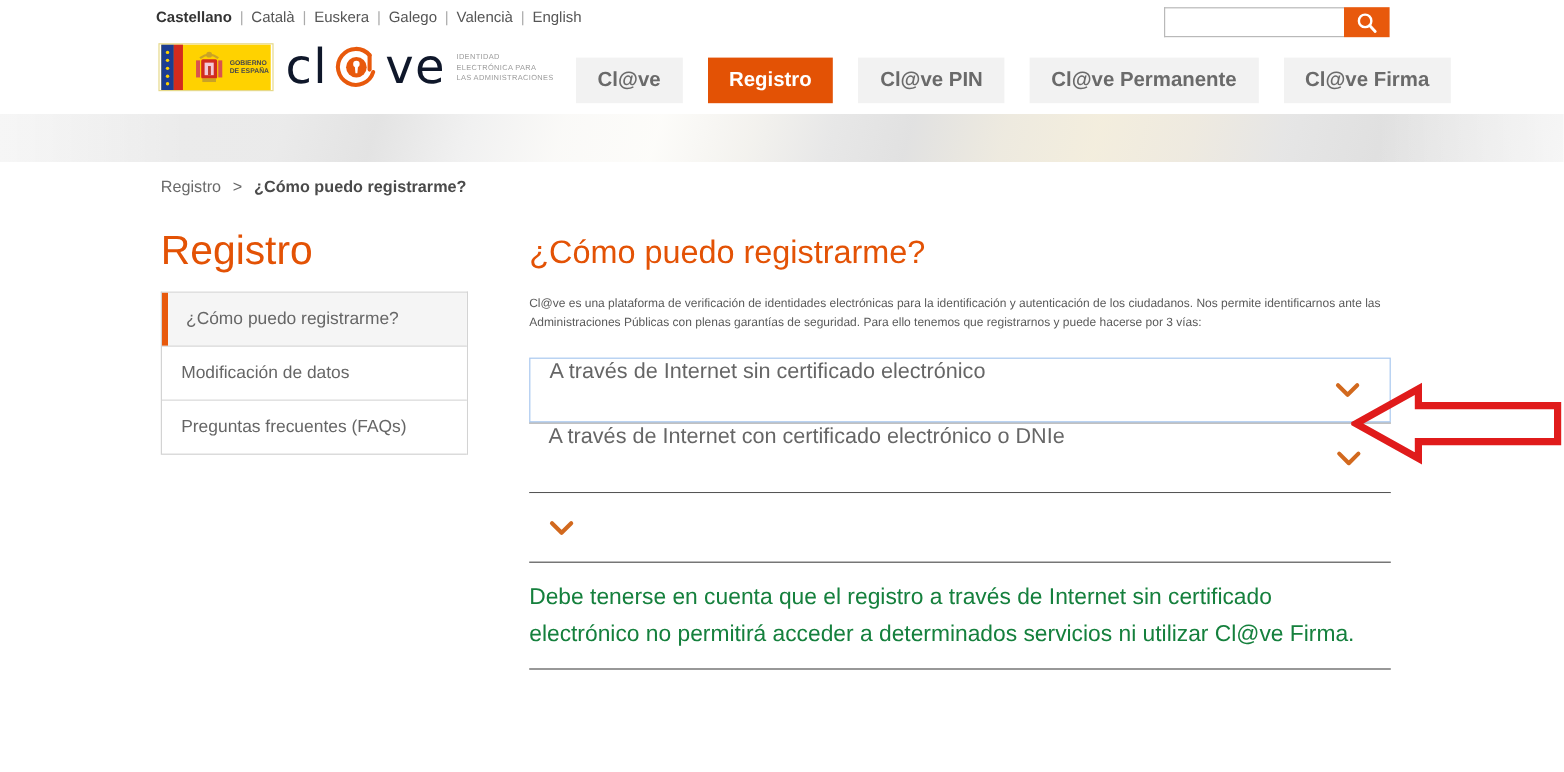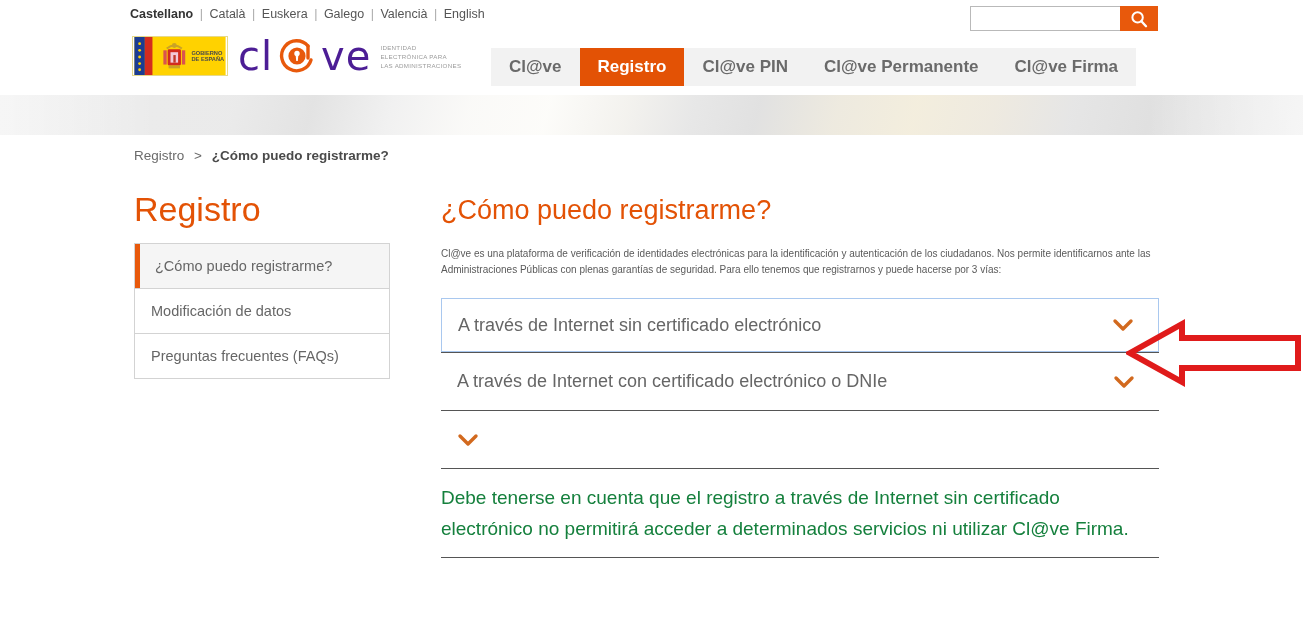--- a/index.html
+++ b/index.html
@@ -42,31 +42,31 @@
   }
 
   
   .logo-block { position: absolute; left: 132px; top: 34px; display: flex; align-items: center; }
   .flag {
     width: 96px; height: 40px; display: block;
     border: 1px solid #e6d98a;
   }
   .clave-word {
     margin-left: 10px; display: flex; align-items: center;
-    font-size: 40px; color: #4c1d95; letter-spacing: 1px;
+    font-size: 40px; color: #0f172a; letter-spacing: 1px;
     font-family: "DejaVu Sans", sans-serif; line-height: 1;
   }
   .clave-tag {
     margin-left: 9px; font-size: 6.2px; line-height: 1.45;
     color: #9b9b9b; letter-spacing: .3px; text-transform: uppercase;
     white-space: nowrap; padding-top: 3px;
   }
 
   
-  .nav { position: absolute; left: 491px; top: 48px; display: flex; gap: 0; }
+  .nav { position: absolute; left: 480px; top: 48px; display: flex; gap: 21px; }
   .nav-tab {
     height: 38px; padding: 0 18px;
     display: flex; align-items: center; justify-content: center;
     background: #f2f2f2; color: #6a6a6a;
     font-size: 17px; font-weight: bold; cursor: pointer;
     white-space: nowrap; border: none;
     font-family: "Liberation Sans", sans-serif;
   }
   .nav-tab.active { background: #E35205; color: #ffffff; }
 
@@ -122,21 +122,21 @@
     margin: 0 0 20px 0; line-height: 1.1;
   }
   .intro {
     font-size: 10px; color: #5a5a5a; line-height: 1.62;
     margin: 0 0 20px 0; width: 718px;
   }
 
   .accordion { width: 718px; }
   .acc-item {
     position: relative; height: 58px;
-    display: flex; align-items: center; justify-content: space-between;
+    display: flex; justify-content: space-between;
     padding: 0 24px 0 16px;
     border-bottom: 1px solid #555; background: #fff; cursor: pointer;
   }
   .acc-item.focused {
     border: 1px solid #a9c8ef; border-bottom: 1px solid #a9c8ef;
     height: 54px;
   }
   .acc-label { font-size: 18px; color: #666; font-weight: normal; }
   .acc-chevron { color: #D2691E; display: flex; align-items: center; }
   .acc-divider { height: 1px; background: #555; width: 718px; }

